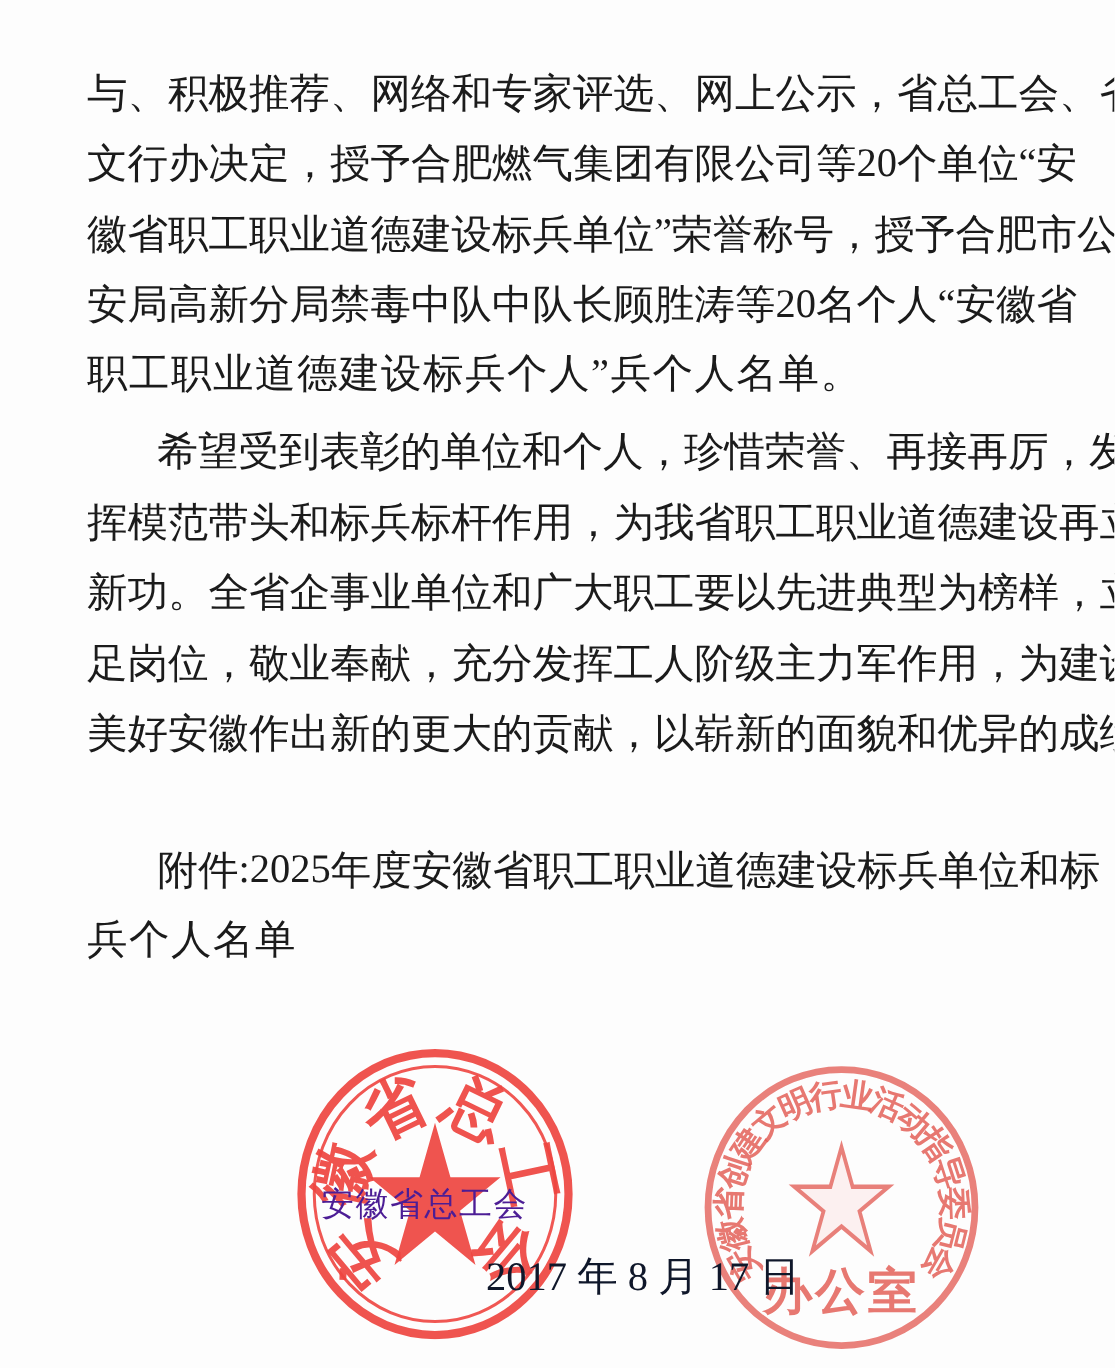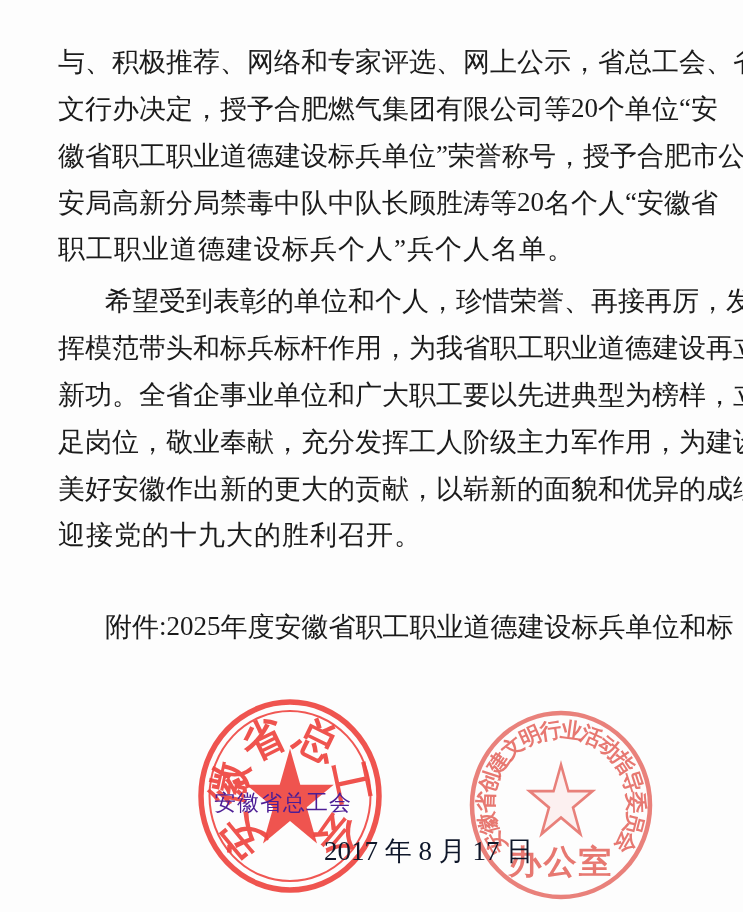--- a/index.html
+++ b/index.html
@@ -272,21 +272,20 @@
           <span>的</span>
           <span>面</span>
           <span>貌</span>
           <span>和</span>
           <span>优</span>
           <span>异</span>
           <span>的</span>
           <span>成</span>
           <span>绩</span>
         </div>
-        <div class="line last">迎接党的十九大的胜利召开。</div>
       </div>
       <div class="para gap-lg">
         <div class="line just ind">
           <span>附</span>
           <span>件</span>
           <span>:</span>
           <span>2025</span>
           <span>年</span>
           <span>度</span>
           <span>安</span>
@@ -300,20 +299,21 @@
           <span>德</span>
           <span>建</span>
           <span>设</span>
           <span>标</span>
           <span>兵</span>
           <span>单</span>
           <span>位</span>
           <span>和</span>
           <span>标</span>
         </div>
+        <div class="line last">兵个人名单</div>
       </div>
     </div>
 
   <svg id="seal-left-svg" class="seal" id2="x" style="left:197px;top:699px" width="186" height="194" viewBox="0 0 186 194">
       <ellipse cx="93" cy="97" rx="89" ry="94" fill="none" stroke="#ee4540" stroke-width="5.5" opacity="0.92"></ellipse>
       <ellipse cx="93" cy="97" rx="80.5" ry="85" fill="none" stroke="#ee4540" stroke-width="2" opacity="0.9"></ellipse>
       <path d="M0.0,-46.0L10.3,-14.2L43.7,-14.2L16.7,5.4L27.0,37.2L0.0,17.6L-27.0,37.2L-16.7,5.4L-43.7,-14.2L-10.3,-14.2Z" transform="translate(93,102) scale(1,1.14)" fill="#ee4540" opacity="0.92"></path>
       <text x="93" y="35" text-anchor="middle" dominant-baseline="central" font-size="42" fill="#ee4540" opacity="0.92" transform="rotate(-130.0 93 97)">安</text>
       <text x="93" y="35" text-anchor="middle" dominant-baseline="central" font-size="42" fill="#ee4540" opacity="0.92" transform="rotate(-78.0 93 97)">徽</text>
       <text x="93" y="35" text-anchor="middle" dominant-baseline="central" font-size="42" fill="#ee4540" opacity="0.92" transform="rotate(-26.0 93 97)">省</text>

